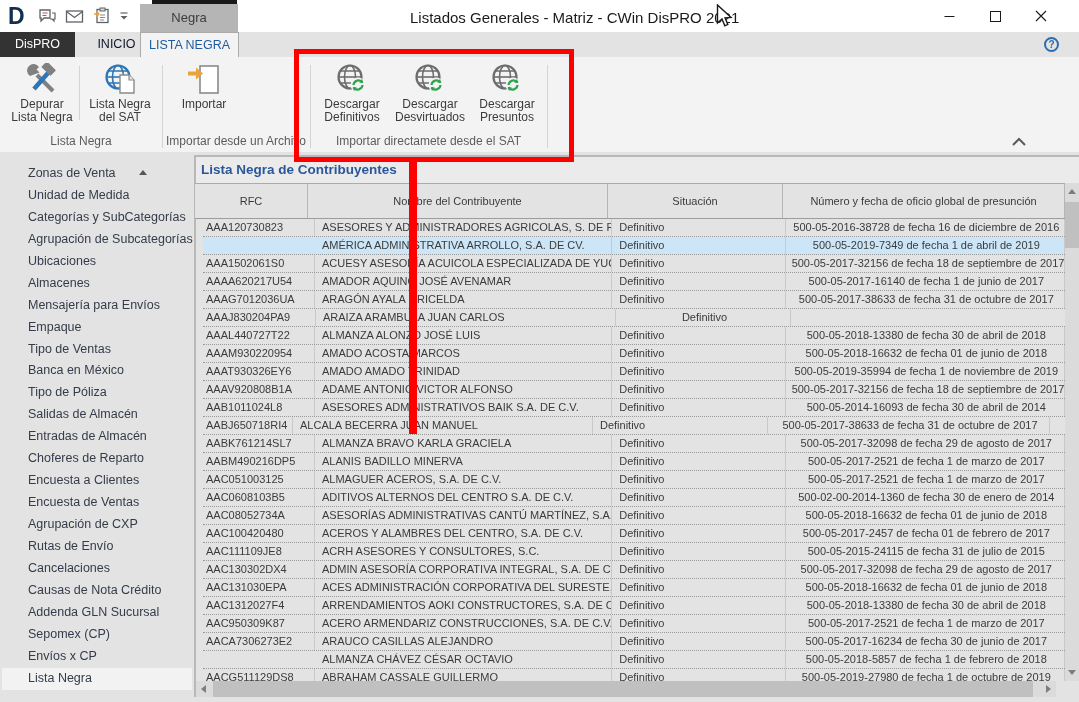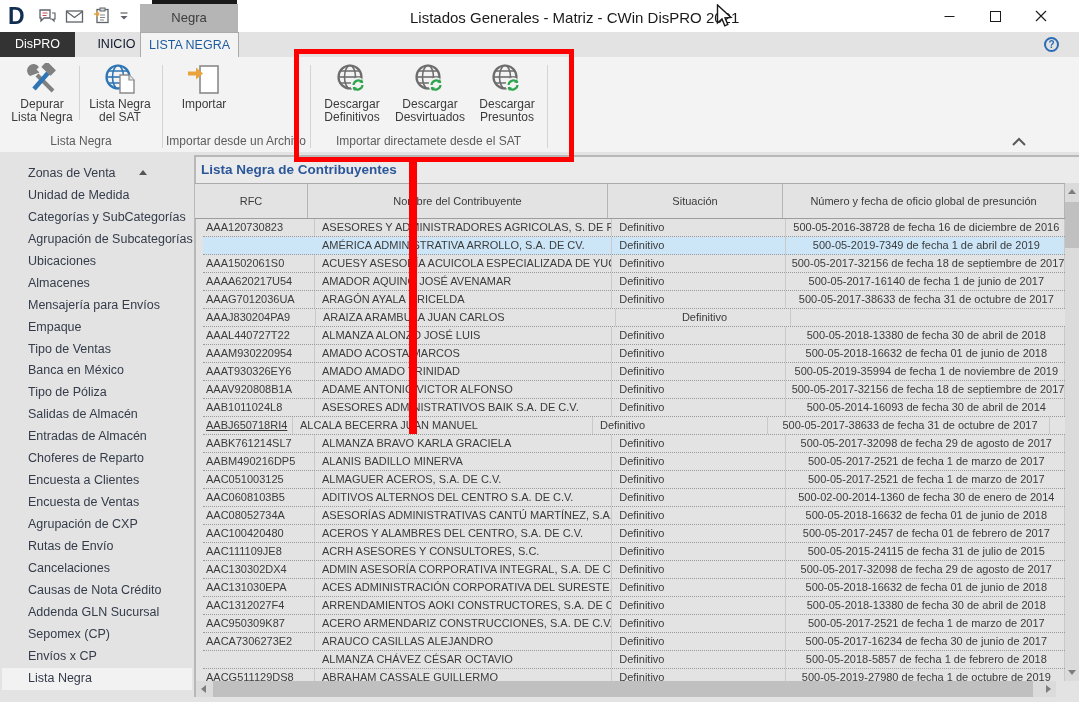--- a/index.html
+++ b/index.html
@@ -309,21 +309,21 @@
       <div class="tc" style="width: 175px;">Definitivo</div>
       <div class="tc" style="width: 282px;">500-05-2017-32156 de fecha 18 de septiembre de 2017</div>
     </div>
     <div class="trow">
       <div class="tc" style="width: 113px;">AAB1011024L8</div>
       <div class="tc" style="width: 300px;">ASESORES ADMINISTRATIVOS BAIK S.A. DE C.V.</div>
       <div class="tc" style="width: 175px;">Definitivo</div>
       <div class="tc" style="width: 282px;">500-05-2014-16093 de fecha 30 de abril de 2014</div>
     </div>
     <div class="trow">
-      <div class="tc" style="width: 90px; text-decoration: underline;">AABJ650718RI4</div>
+      <div class="tc" style="width: 90px;">AABJ650718RI4</div>
       <div class="tc" style="width: 300px;">ALCALA BECERRA JUAN MANUEL</div>
       <div class="tc" style="width: 175px;">Definitivo</div>
       <div class="tc" style="width: 282px;">500-05-2017-38633 de fecha 31 de octubre de 2017</div>
     </div>
     <div class="trow">
       <div class="tc" style="width: 113px;">AABK761214SL7</div>
       <div class="tc" style="width: 300px;">ALMANZA BRAVO KARLA GRACIELA</div>
       <div class="tc" style="width: 175px;">Definitivo</div>
       <div class="tc" style="width: 282px;">500-05-2017-32098 de fecha 29 de agosto de 2017</div>
     </div>

